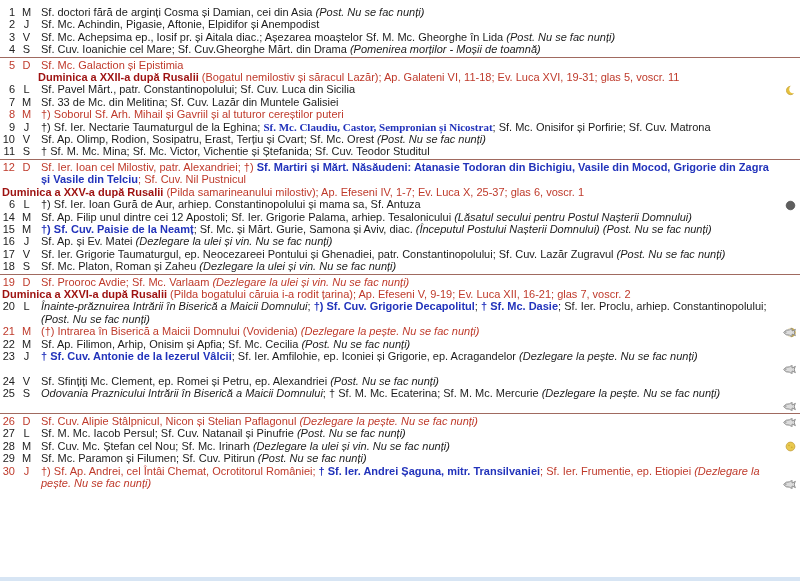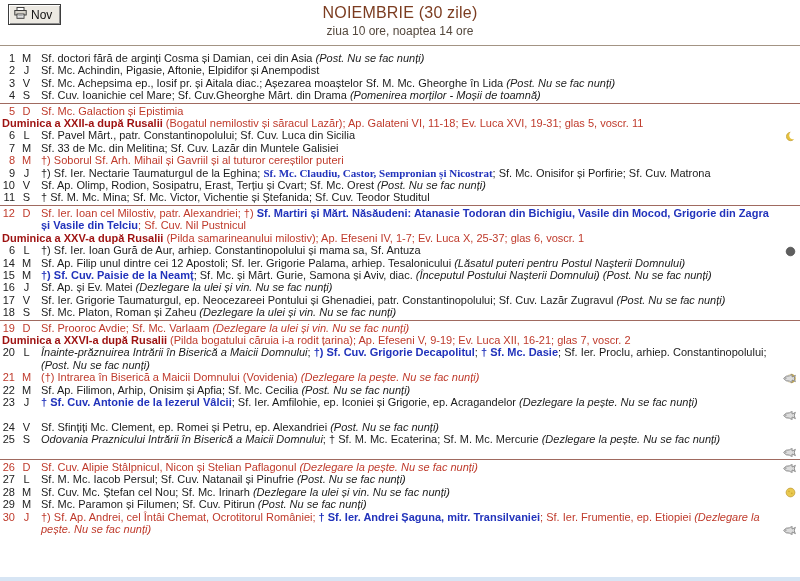--- a/index.html
+++ b/index.html
@@ -30,36 +30,20 @@
   .icon{position:absolute;right:4px;white-space:nowrap;}
   .icon.top{top:0;}
   .icon.bottom{bottom:0;}
   .icon svg{vertical-align:middle;margin-left:3px;}
   .bottom-strip{position:absolute;left:0;right:0;bottom:0;height:4px;background:#d7e5f4;}
 </style>
 </head>
 <body>
 
 <div class="page">
-  <div class="header">
-    <button class="nav-btn">
-      <span>
-        <svg width="13" height="12" viewBox="0 0 13 12">
-          <rect x="3" y="0.5" width="7" height="3" fill="#fff" stroke="#333" stroke-width="0.9"></rect>
-          <rect x="0.8" y="3.5" width="11.4" height="4.5" fill="#d9d5cc" stroke="#333" stroke-width="0.9"></rect>
-          <rect x="3" y="7" width="7" height="4.3" fill="#fff" stroke="#333" stroke-width="0.9"></rect>
-          <rect x="4.2" y="8.2" width="4.6" height="0.8" fill="#999"></rect>
-          <rect x="4.2" y="9.7" width="4.6" height="0.8" fill="#999"></rect>
-        </svg>
-      </span>
-      <span>Nov</span>
-    </button>
-    <div class="title" style="color: rgb(123, 60, 32);">NOIEMBRIE (30 zile)</div>
-    <div class="subtitle" style="color: rgb(84, 72, 61);">ziua 10 ore, noaptea 14 ore</div>
-  </div>
 
   <div id="calendar-list">
       <div class="row">
         <span class="num">1</span>
         <span class="dow">M</span>
         <span class="desc"><span class="seg-n">Sf. doctori fără de arginți Cosma și Damian, cei din Asia </span><span class="seg-i">(Post. Nu se fac nunți)</span></span>
       </div>
       <div class="row">
         <span class="num">2</span>
         <span class="dow">J</span>
@@ -74,21 +58,21 @@
         <span class="num">4</span>
         <span class="dow">S</span>
         <span class="desc"><span class="seg-n">Sf. Cuv. Ioanichie cel Mare; Sf. Cuv.Gheorghe Mărt. din Drama </span><span class="seg-i">(Pomenirea morților - Moșii de toamnă)</span></span>
       </div>
       <div class="sep" style="border-top-color: rgb(160, 106, 96);"></div>
       <div class="row red">
         <span class="num">5</span>
         <span class="dow">D</span>
         <span class="desc"><span class="seg-r" style="color: rgb(191, 58, 43);">Sf. Mc. Galaction și Epistimia</span></span>
       </div>
-      <div class="sunday" style="color: rgb(191, 58, 43);"><span class="lbl" style="color: rgb(157, 17, 16);">Duminica a XXII-a după Rusalii</span><span> (Bogatul nemilostiv și săracul Lazăr); Ap. Galateni VI, 11-18; Ev. Luca XVI, 19-31; glas 5, voscr. 11</span></div>
+      <div class="sunday" style="color: rgb(191, 58, 43); margin-left: 36px;"><span class="lbl" style="color: rgb(157, 17, 16);">Duminica a XXII-a după Rusalii</span><span> (Bogatul nemilostiv și săracul Lazăr); Ap. Galateni VI, 11-18; Ev. Luca XVI, 19-31; glas 5, voscr. 11</span></div>
       <div class="row">
         <span class="num">6</span>
         <span class="dow">L</span>
         <span class="desc"><span class="seg-n">Sf. Pavel Mărt., patr. Constantinopolului; Sf. Cuv. Luca din Sicilia</span></span>
         <span class="icon top"><svg width="10" height="11" viewBox="0 0 10 11">
             <circle cx="4.6" cy="5.5" r="4.2" fill="#e7c23c" stroke="#b8922a" stroke-width="0.6"></circle>
             <circle cx="7.4" cy="4.3" r="4.1" fill="#ffffff"></circle>
           </svg></span>
       </div>
       <div class="row">
@@ -127,21 +111,21 @@
         <span class="num">6</span>
         <span class="dow">L</span>
         <span class="desc"><span class="seg-n">†) Sf. Ier. Ioan Gură de Aur, arhiep. Constantinopolului și mama sa, Sf. Antuza</span></span>
         <span class="icon top"><svg width="11" height="11" viewBox="0 0 11 11">
             <circle cx="5.5" cy="5.5" r="4.3" fill="#5f5f5f" stroke="#454545" stroke-width="0.7"></circle>
           </svg></span>
       </div>
       <div class="row">
         <span class="num">14</span>
         <span class="dow">M</span>
-        <span class="desc"><span class="seg-n">Sf. Ap. Filip unul dintre cei 12 Apostoli; Sf. Ier. Grigorie Palama, arhiep. Tesalonicului </span><span class="seg-i">(Lăsatul puteri pentru Postul Nașterii Domnului)</span></span>
+        <span class="desc"><span class="seg-n">Sf. Ap. Filip unul dintre cei 12 Apostoli; Sf. Ier. Grigorie Palama, arhiep. Tesalonicului </span><span class="seg-i">(Lăsatul secului pentru Postul Nașterii Domnului)</span></span>
       </div>
       <div class="row">
         <span class="num">15</span>
         <span class="dow">M</span>
         <span class="desc"><span class="seg-b" style="color: rgb(34, 51, 187);">†) Sf. Cuv. Paisie de la Neamț</span><span class="seg-n">; Sf. Mc. și Mărt. Gurie, Samona și Aviv, diac. </span><span class="seg-i">(Începutul Postului Nașterii Domnului) (Post. Nu se fac nunți)</span></span>
       </div>
       <div class="row">
         <span class="num">16</span>
         <span class="dow">J</span>
         <span class="desc"><span class="seg-n">Sf. Ap. și Ev. Matei </span><span class="seg-i">(Dezlegare la ulei și vin. Nu se fac nunți)</span></span>

